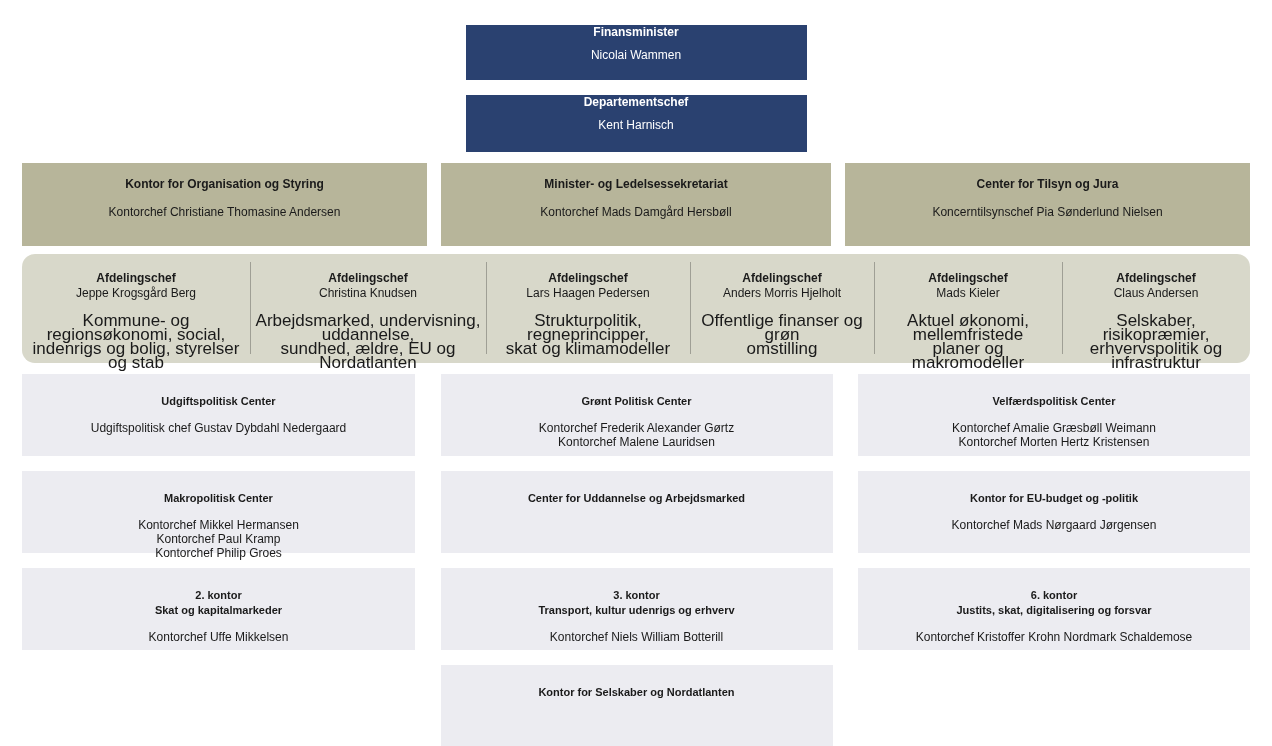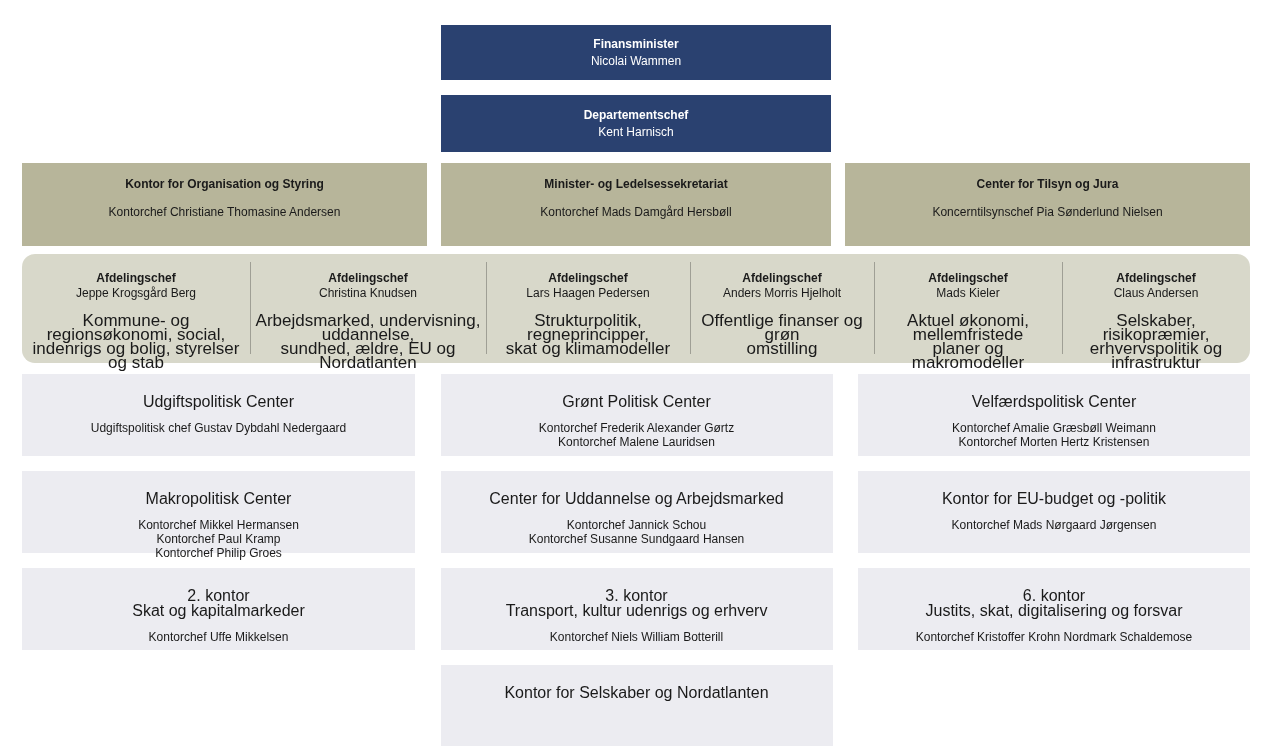--- a/index.html
+++ b/index.html
@@ -11,26 +11,26 @@
     --text:#1a1a1a;
   }
   *{box-sizing:border-box;}
   body{margin:0;background:#fff;}
   .page{
     position:relative;width:1272px;height:746px;background:#fff;
     font-family:"Liberation Sans",sans-serif;color:var(--text);overflow:hidden;
   }
   
   .navy-box{
-    width:390px;background:var(--navy);color:#fff;
-    display:flex;flex-direction:column;align-items:center;justify-content:center;
+    width:341px;background:var(--navy);color:#fff;
+    display:flex;flex-direction:column;align-items:center;justify-content:flex-start;
     text-align:center;
   }
   .navy-box .t{font-weight:bold;font-size:12px;}
-  .navy-box .n{font-size:12px;margin-top:3px;}
+  .navy-box .n{font-size:12px;margin-top:9px;}
   #minister-box{height:55px;margin:25px auto 0;}
   #depchef-box{height:57px;margin:15px auto 0;}
 
   
   .staff-row{
     margin:11px 22px 0;
     display:grid;grid-template-columns:405px 390px 405px;justify-content:space-between;
   }
   .staff-box{
     height:83px;background:var(--olive);
@@ -55,21 +55,21 @@
 
   
   .offices{
     margin:11px 22px 0;
     display:grid;grid-template-columns:393px 392px 392px;justify-content:space-between;
     grid-auto-rows:82px;row-gap:15px;
   }
   .cell{
     background:var(--cell);text-align:center;padding:20px 10px 0;
   }
-  .cell .t{font-weight:normal;font-size:16px;line-height:15px;white-space:pre-line;}
+  .cell .t{font-weight:bold;font-size:11px;line-height:15px;white-space:pre-line;}
   .cell .n{font-size:12px;line-height:14px;margin-top:12px;white-space:pre-line;}
   .cell.mid{grid-column:2;}
 </style>
 </head>
 <body>
 
 <div class="page">
 
   <div class="navy-box" id="minister-box">
     <div class="t">Finansminister</div>
@@ -152,22 +152,20 @@
     </div>
 
     <div class="cell">
       <div class="t">Makropolitisk Center</div>
       <div class="n">Kontorchef Mikkel Hermansen
 Kontorchef Paul Kramp
 Kontorchef Philip Groes</div>
     </div>
     <div class="cell">
       <div class="t">Center for Uddannelse og Arbejdsmarked</div>
-      <div class="n">Kontorchef Jannick Schou
-Kontorchef Susanne Sundgaard Hansen</div>
     </div>
     <div class="cell">
       <div class="t">Kontor for EU-budget og -politik</div>
       <div class="n">Kontorchef Mads Nørgaard Jørgensen</div>
     </div>
 
     <div class="cell">
       <div class="t">2. kontor
 Skat og kapitalmarkeder</div>
       <div class="n">Kontorchef Uffe Mikkelsen</div>

